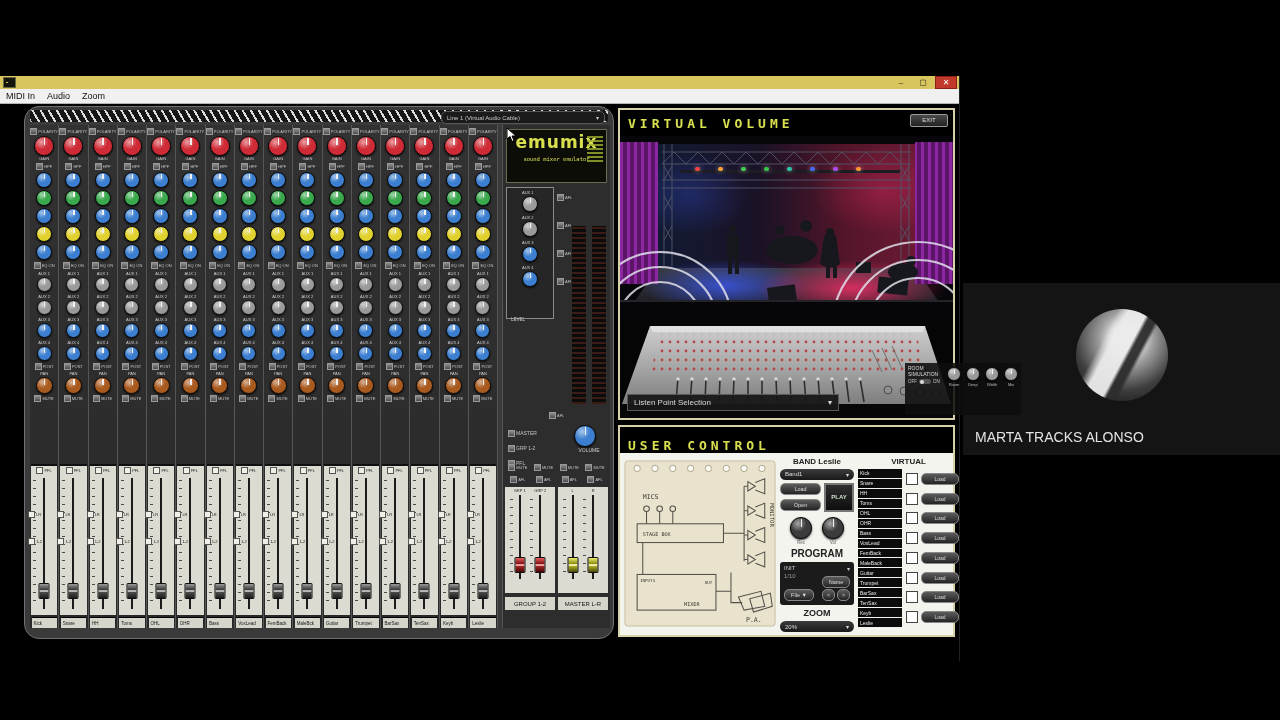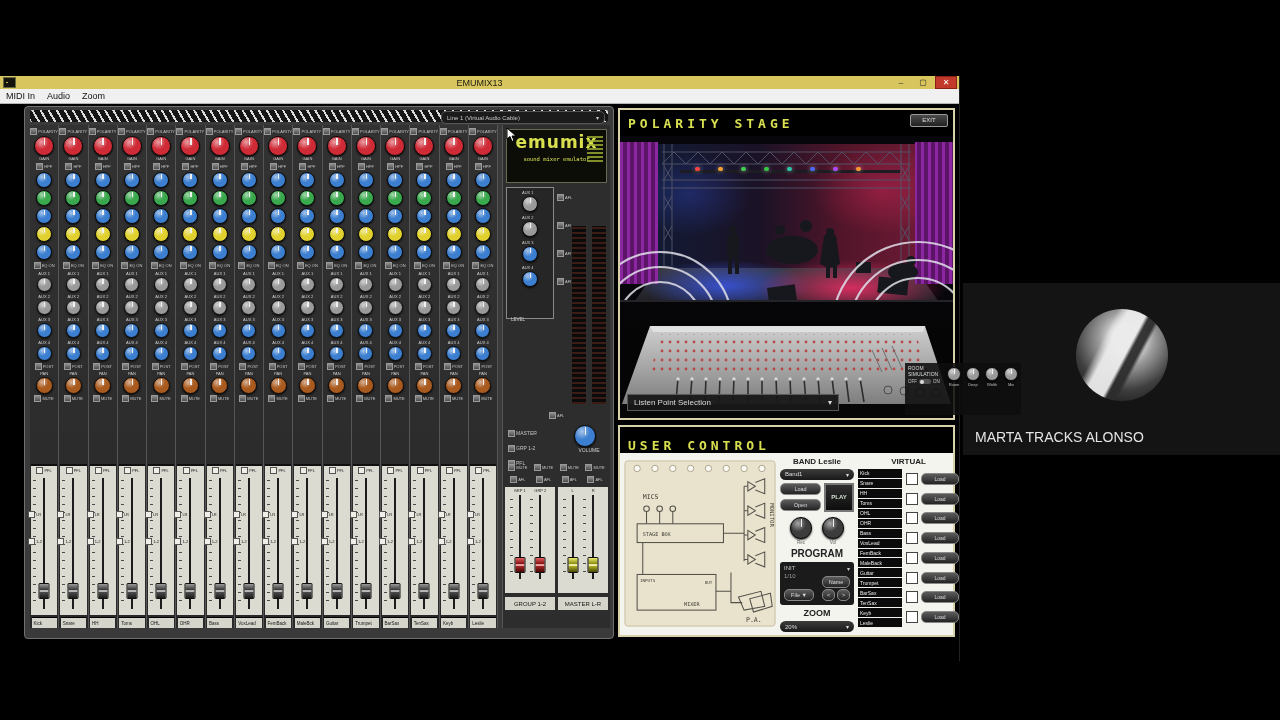--- a/index.html
+++ b/index.html
@@ -11,21 +11,21 @@
   .app-icon{width:11px;height:9px;margin-left:3px;background:#14140c;border:1px solid #6a6a40;
             background-image:radial-gradient(circle at 30% 50%, #cbc23a 0 1px, transparent 1px);}
   .win-title{position:absolute;left:0;right:0;text-align:center;font-size:9px;color:#1d1d10;}
   .win-btns{position:absolute;right:2px;top:0;height:13px;display:flex;align-items:center;gap:2px;}
   .win-btn{width:20px;height:11px;font-size:8px;line-height:11px;text-align:center;color:#222;}
   .win-btn.close{background:#c0392b;color:#fff;border:1px solid #8a1f14;}
   .menubar{height:14px;background:#f0f0f0;border-bottom:1px solid #b5b5b5;display:flex;align-items:center;font-size:9px;color:#111;}
   .menu-item{padding:0 6px;}
   
   .mixer{position:absolute;left:24px;top:30px;width:588px;height:531px;background:#3a3a3a;
-         border:1px solid #707070;border-radius:4px;}
+         border:1px solid #707070;border-radius:15px;}
   .hatch{position:absolute;left:5px;top:3px;right:5px;height:12px;border-radius:2px;
          background:repeating-linear-gradient(60deg,#dcdcdc 0 2px,#161616 2px 7px);}
   .device-select{position:absolute;right:8px;top:4px;width:152px;height:11px;background:#1b1b1b;border:1px solid #555;
          border-radius:5px;color:#c8c8c8;font-size:6px;display:flex;align-items:center;justify-content:space-between;padding:0 5px;}
   .cursor{position:absolute;left:481px;top:20px;z-index:50;}
   .strips{position:absolute;left:5px;top:18px;width:468px;bottom:10px;display:flex;}
   .strip{flex:1;position:relative;border-right:1px solid #565656;background:linear-gradient(#323232,#292929);
          display:flex;flex-direction:column;align-items:center;padding-top:2px;}
   .chip{display:flex;align-items:center;gap:1px;color:#c4c4c4;font-size:4px;line-height:1;margin:1px 0;}
   .chip i{display:block;width:5px;height:5px;background:linear-gradient(#8d8d8d,#4d4d4d);border:1px solid #9a9a9a;}
@@ -150,21 +150,20 @@
   .sk-t{font-family:"DejaVu Sans Mono",monospace;fill:#3c3a32;}
 </style>
 </head>
 <body>
 
 <div id="root">
 
   <div class="window">
     <div class="titlebar">
       <div class="app-icon"></div>
-      <div class="win-title">EMUMIX13</div>
       <div class="win-btns">
         <div class="win-btn">–</div>
         <div class="win-btn">▢</div>
         <div class="win-btn close">✕</div>
       </div>
     </div>
     <div class="menubar">
       <span class="menu-item">MIDI In</span>
       <span class="menu-item">Audio</span>
       <span class="menu-item">Zoom</span>
@@ -1386,21 +1385,21 @@
         <div class="gnames">
           <div class="gname">GROUP 1-2</div>
           <div class="gname">MASTER L-R</div>
         </div>
       </div>
     </div>
   </div>
 
   <div class="panel" id="stage-panel">
     <div class="p-header">
-      <span class="p-title">POLARITY STAGE</span>
+      <span class="p-title">VIRTUAL VOLUME</span>
       <div class="exit-btn">EXIT</div>
     </div>
     <div class="stage-scene" id="stage-scene">
       <svg viewBox="0 0 333 186" width="333" height="186" preserveAspectRatio="none">
         <defs>
           <linearGradient id="wall" x1="0" y1="0" x2="1" y2="0">
             <stop offset="0" stop-color="#121a33"></stop>
               <stop offset="0.4" stop-color="#1b1226"></stop>
             <stop offset="0.72" stop-color="#521529"></stop>
               <stop offset="1" stop-color="#6b1a34"></stop>

